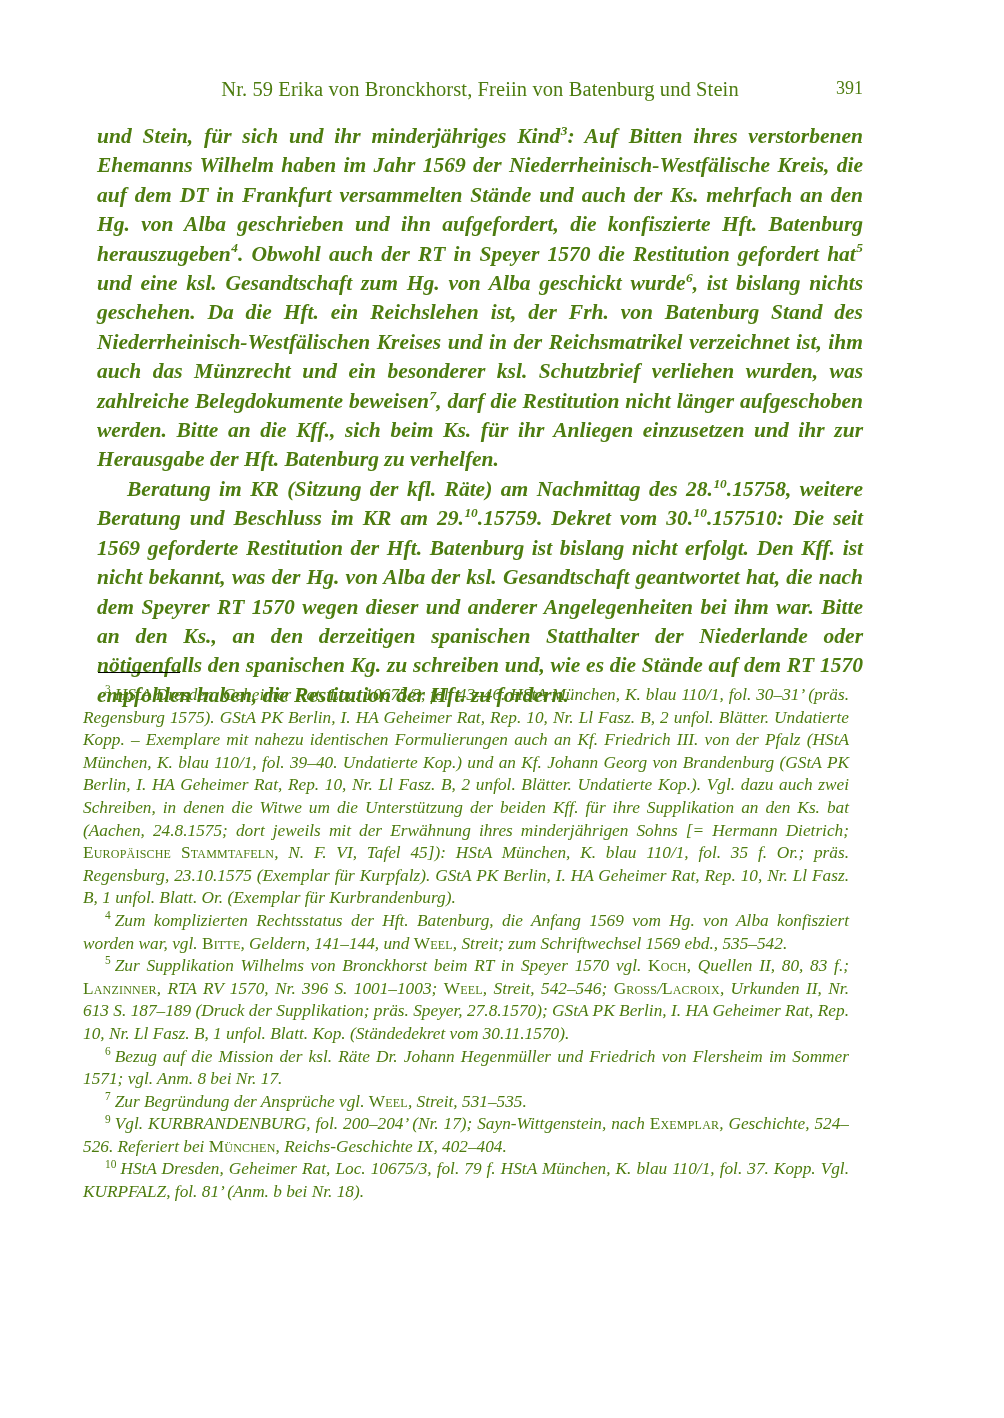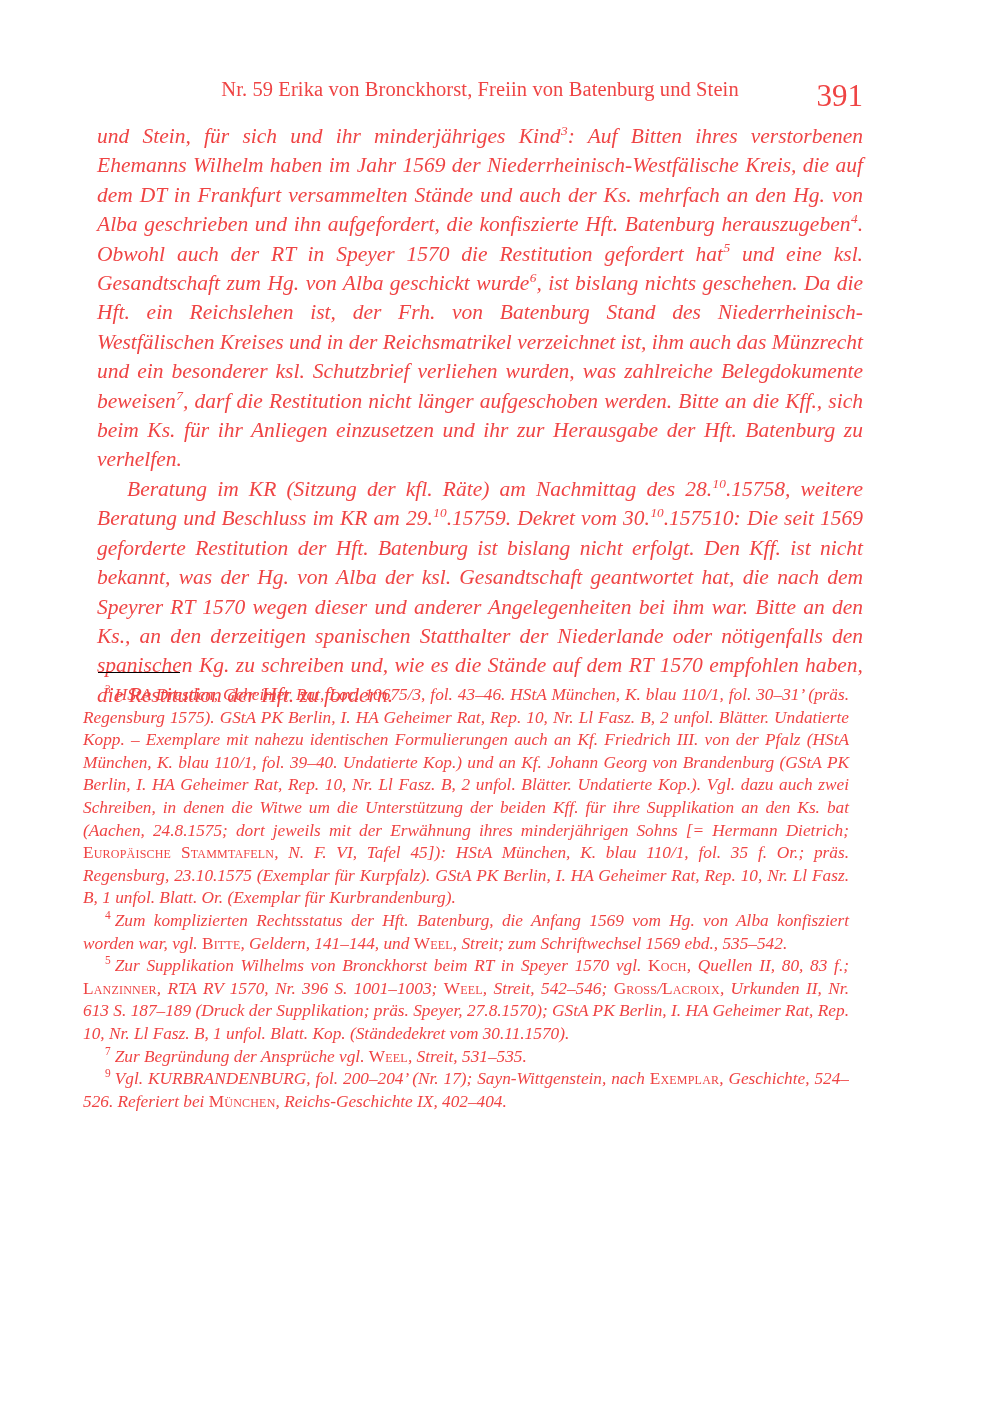--- a/index.html
+++ b/index.html
@@ -8,21 +8,21 @@
     padding: 0;
     background: #ffffff;
   }
   .page {
     position: relative;
     width: 1004px;
     height: 1418px;
     background: #ffffff;
     overflow: hidden;
     font-family: "Liberation Serif", "DejaVu Serif", serif;
-    color: #ef4444;
+    color: #4d7c0f;
     -webkit-font-smoothing: antialiased;
   }
 
   
   .running-head {
     position: absolute;
     left: 97px;
     top: 78px;
     width: 766px;
     display: flex;
@@ -32,38 +32,39 @@
   .running-head .title {
     font-style: normal;
     font-size: 20.5px;
     letter-spacing: 0.1px;
     white-space: nowrap;
   }
   .running-head .folio {
     position: absolute;
     right: 0;
     font-style: normal;
-    font-size: 31px;
+    font-size: 18px;
   }
 
   
   .body-block {
     position: absolute;
     left: 97px;
     top: 122px;
     width: 766px;
   }
   .body-block p {
     margin: 0;
     font-style: italic;
     font-size: 21.5px;
     line-height: 29.4px;
     text-align: justify;
     text-justify: inter-word;
     hyphens: manual;
+    font-weight: bold;
   }
   .body-block p.indent {
     text-indent: 30px;
   }
   .body-block p + p {
     margin-top: 0;
   }
   sup.fn {
     font-style: italic;
     font-size: 0.62em;
@@ -126,17 +127,19 @@
     <p>und Stein, für sich und ihr minderjähriges Kind<sup class="fn">3</sup>: Auf Bitten ihres verstorbenen Ehemanns Wilhelm haben im Jahr 1569 der Niederrheinisch-Westfälische Kreis, die auf dem DT in Frankfurt versammelten Stände und auch der Ks. mehrfach an den Hg. von Alba geschrieben und ihn aufgefordert, die konfiszierte Hft. Batenburg herauszugeben<sup class="fn">4</sup>. Obwohl auch der RT in Speyer 1570 die Restitution gefordert hat<sup class="fn">5</sup> und eine ksl. Gesandtschaft zum Hg. von Alba geschickt wurde<sup class="fn">6</sup>, ist bislang nichts geschehen. Da die Hft. ein Reichslehen ist, der Frh. von Batenburg Stand des Niederrheinisch-Westfälischen Kreises und in der Reichsmatrikel verzeichnet ist, ihm auch das Münzrecht und ein besonderer ksl. Schutzbrief verliehen wurden, was zahlreiche Belegdokumente beweisen<sup class="fn">7</sup>, darf die Restitution nicht länger aufgeschoben werden. Bitte an die Kff., sich beim Ks. für ihr Anliegen einzusetzen und ihr zur Herausgabe der Hft. Batenburg zu verhelfen.</p>
     <p class="indent">Beratung im KR (Sitzung der kfl. Räte) am Nachmittag des 28.<sup class="fn">10</sup>.15758, weitere Beratung und Beschluss im KR am 29.<sup class="fn">10</sup>.15759. Dekret vom 30.<sup class="fn">10</sup>.157510: Die seit 1569 geforderte Restitution der Hft. Batenburg ist bislang nicht erfolgt. Den Kff. ist nicht bekannt, was der Hg. von Alba der ksl. Gesandtschaft geantwortet hat, die nach dem Speyrer RT 1570 wegen dieser und anderer Angelegenheiten bei ihm war. Bitte an den Ks., an den derzeitigen spanischen Statthalter der Niederlande oder nötigenfalls den spanischen Kg. zu schreiben und, wie es die Stände auf dem RT 1570 empfohlen haben, die Restitution der Hft. zu fordern.</p>
   </div>
 
   <div class="fn-rule"></div>
 
   <div class="footnotes">
       <p><sup class="fnum">3</sup><span>HStA Dresden, Geheimer Rat, Loc. 10675/3, fol. 43–46. HStA München, K. blau 110/1, fol. 30–31’ (präs. Regensburg 1575). GStA PK Berlin, I. HA Geheimer Rat, Rep. 10, Nr. Ll Fasz. B, 2 unfol. Blätter. Undatierte Kopp. – Exemplare mit nahezu identischen Formulierungen auch an Kf. Friedrich III. von der Pfalz (HStA München, K. blau 110/1, fol. 39–40. Undatierte Kop.) und an Kf. Johann Georg von Brandenburg (GStA PK Berlin, I. HA Geheimer Rat, Rep. 10, Nr. Ll Fasz. B, 2 unfol. Blätter. Undatierte Kop.). Vgl. dazu auch zwei Schreiben, in denen die Witwe um die Unterstützung der beiden Kff. für ihre Supplikation an den Ks. bat (Aachen, 24.8.1575; dort jeweils mit der Erwähnung ihres minderjährigen Sohns [= Hermann Dietrich; <span class="sc">Europäische</span> <span class="sc">Stammtafeln</span>, N. F. VI, Tafel 45]): HStA München, K. blau 110/1, fol. 35 f. Or.; präs. Regensburg, 23.10.1575 (Exemplar für Kurpfalz). GStA PK Berlin, I. HA Geheimer Rat, Rep. 10, Nr. Ll Fasz. B, 1 unfol. Blatt. Or. (Exemplar für Kurbrandenburg).</span></p>
       <p><sup class="fnum">4</sup><span>Zum komplizierten Rechtsstatus der Hft. Batenburg, die Anfang 1569 vom Hg. von Alba konfisziert worden war, vgl. <span class="sc">Bitte</span>, Geldern, 141–144, und <span class="sc">Weel</span>, Streit; zum Schriftwechsel 1569 ebd., 535–542.</span></p>
       <p><sup class="fnum">5</sup><span>Zur Supplikation Wilhelms von Bronckhorst beim RT in Speyer 1570 vgl. <span class="sc">Koch</span>, Quellen II, 80, 83 f.; <span class="sc">Lanzinner</span>, RTA RV 1570, Nr. 396 S. 1001–1003; <span class="sc">Weel</span>, Streit, 542–546; <span class="sc">Gross</span>/<span class="sc">Lacroix</span>, Urkunden II, Nr. 613 S. 187–189 (Druck der Supplikation; präs. Speyer, 27.8.1570); GStA PK Berlin, I. HA Geheimer Rat, Rep. 10, Nr. Ll Fasz. B, 1 unfol. Blatt. Kop. (Ständedekret vom 30.11.1570).</span></p>
+      <p><sup class="fnum">6</sup><span>Bezug auf die Mission der ksl. Räte Dr. Johann Hegenmüller und Friedrich von Flersheim im Sommer 1571; vgl. Anm. 8 bei Nr. 17.</span></p>
       <p><sup class="fnum">7</sup><span>Zur Begründung der Ansprüche vgl. <span class="sc">Weel</span>, Streit, 531–535.</span></p>
       <p><sup class="fnum">9</sup><span>Vgl. KURBRANDENBURG, fol. 200–204’ (Nr. 17); Sayn-Wittgenstein, nach <span class="sc">Exemplar</span>, Geschichte, 524–526. Referiert bei <span class="sc">München</span>, Reichs-Geschichte IX, 402–404.</span></p>
+      <p><sup class="fnum">10</sup><span>HStA Dresden, Geheimer Rat, Loc. 10675/3, fol. 79 f. HStA München, K. blau 110/1, fol. 37. Kopp. Vgl. KURPFALZ, fol. 81’ (Anm. b bei Nr. 18).</span></p>
     </div>
 
 </div>
 
 </body></html>

